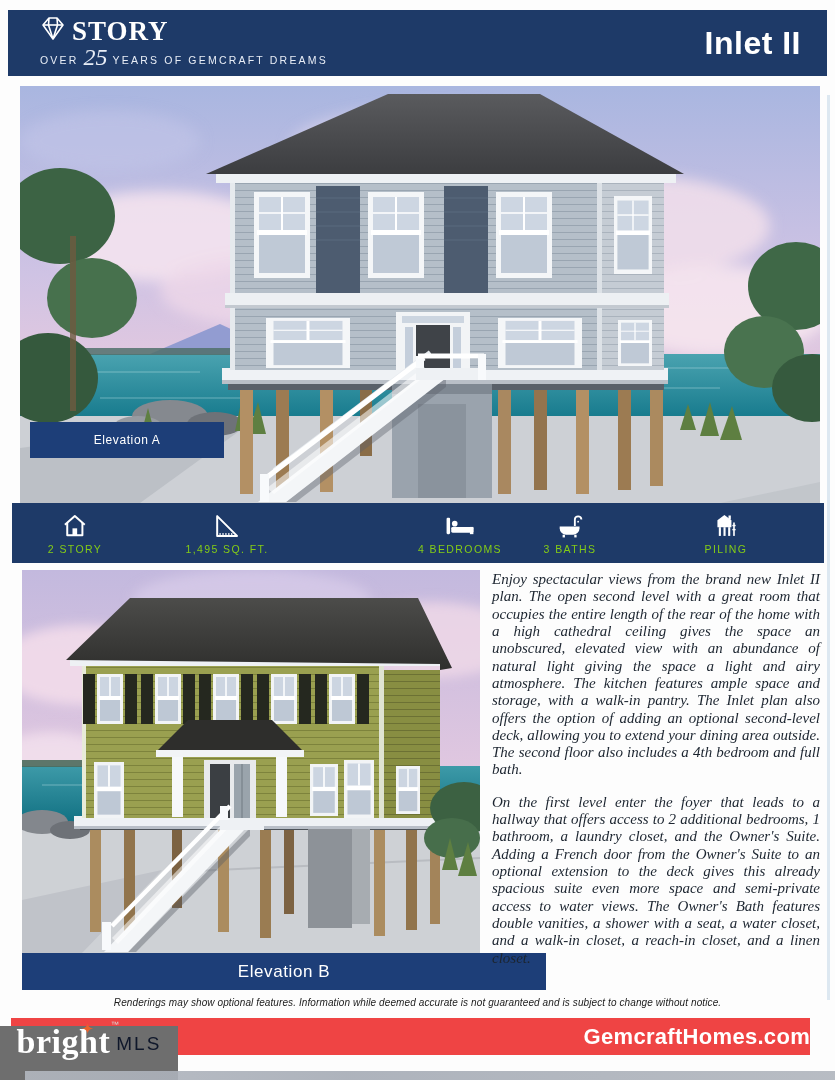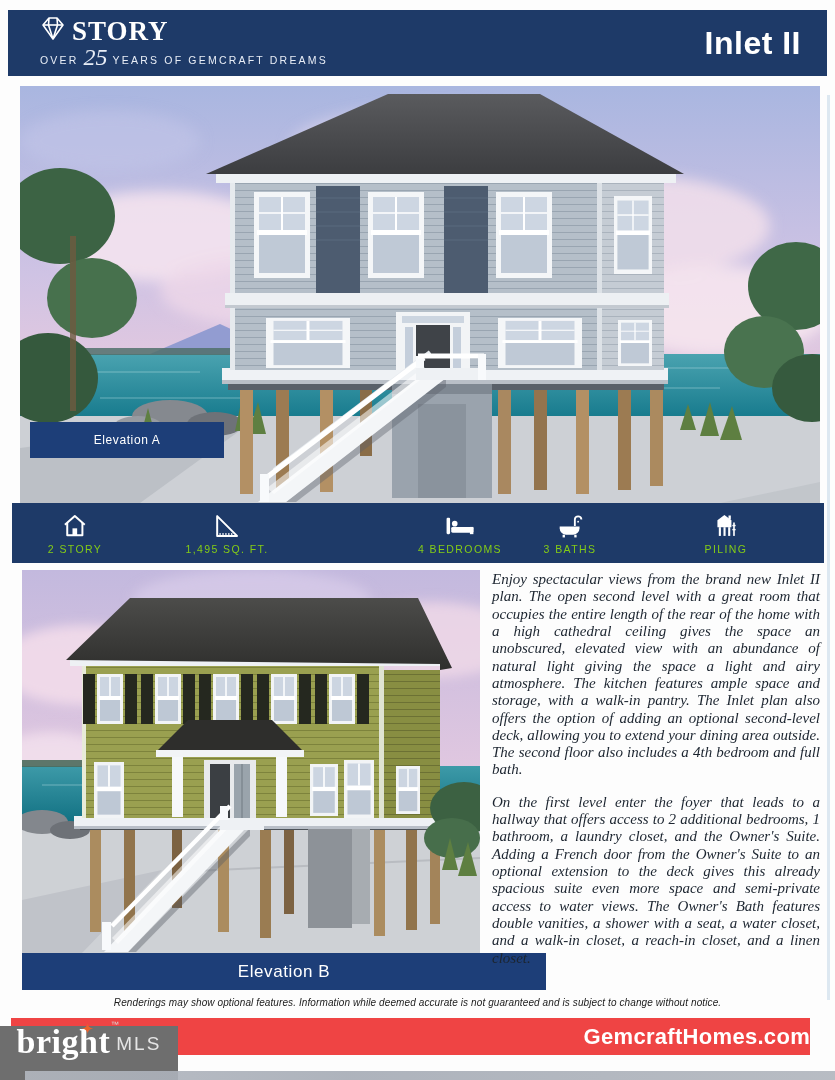--- a/index.html
+++ b/index.html
@@ -51,21 +51,21 @@
   .footer-site{color:#fff;font-weight:bold;font-size:22px;letter-spacing:0.3px;}
   .mls-box{position:absolute;left:0;top:1026px;width:178px;height:54px;background:#6e6e6e;
            display:flex;align-items:flex-end;justify-content:center;padding-bottom:22px;
            box-sizing:border-box;}
   .mls-bright{position:relative;font-family:"Liberation Serif",serif;font-weight:bold;
               font-size:34px;line-height:0.9;color:#fff;letter-spacing:0.5px;}
   .mls-star{position:absolute;right:16px;top:-4px;color:#e8622d;font-size:15px;
             font-family:"DejaVu Sans",sans-serif;}
   .mls-tm{position:absolute;right:-9px;top:-6px;color:#d9d9d9;font-size:8px;
           font-family:"Liberation Sans",sans-serif;font-weight:normal;}
-  .mls-suffix{margin-left:6px;color:#e5e5e5;font-size:19px;letter-spacing:2px;
+  .mls-suffix{margin-left:6px;color:#0f172a;font-size:19px;letter-spacing:2px;
               font-family:"Liberation Sans",sans-serif;padding-bottom:3px;}
 
   
   .edge-strip{position:absolute;left:827px;top:95px;width:3px;height:905px;background:#d4e2ee;opacity:0.8;}
   .bottom-band{position:absolute;left:25px;top:1071px;width:810px;height:9px;
                background:linear-gradient(90deg,#b3b8c0,#a5abb5 40%,#b0b5bd);opacity:0.9;}
 </style>
 </head>
 <body>
 

